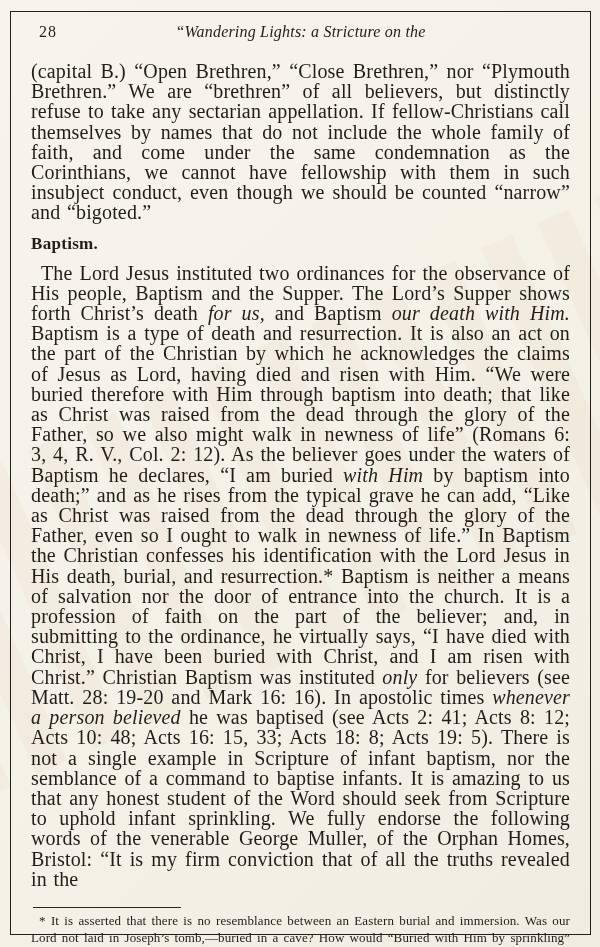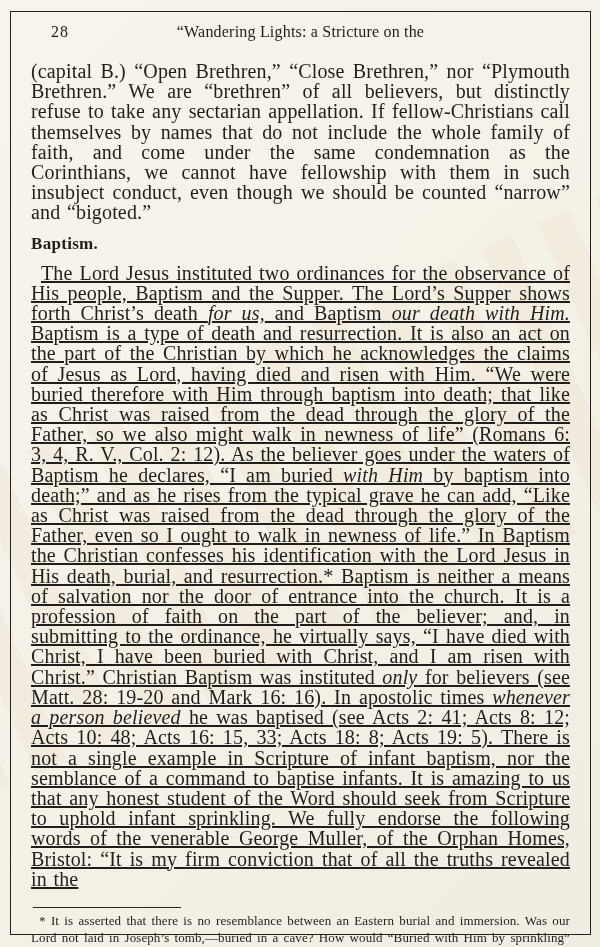--- a/index.html
+++ b/index.html
@@ -44,42 +44,42 @@
     padding: 12px 21px 0 21px;
     box-sizing: border-box;
   }
   .header {
     position: relative;
     height: 24px;
     margin-bottom: 14px;
   }
   .page-number {
     position: absolute;
-    left: 20px;
+    left: 8px;
     top: 0;
     font-size: 16px;
     letter-spacing: 1px;
   }
   .running-title {
     display: block;
     text-align: center;
+    font-style: italic;
     font-size: 16px;
     letter-spacing: 0.2px;
   }
   p.para {
     margin: 0;
     font-size: 20px;
     line-height: 20.2px;
     text-align: justify;
     letter-spacing: 0.15px;
     word-spacing: 1.5px;
   }
   p.para.indented {
     text-indent: 10px;
-    text-decoration: underline;
   }
   h2.section-heading {
     margin: 11px 0 9px 0;
     text-align: left;
     font-size: 17px;
     font-weight: bold;
     letter-spacing: 0.3px;
   }
   i { font-style: italic; }
   .footnote {

